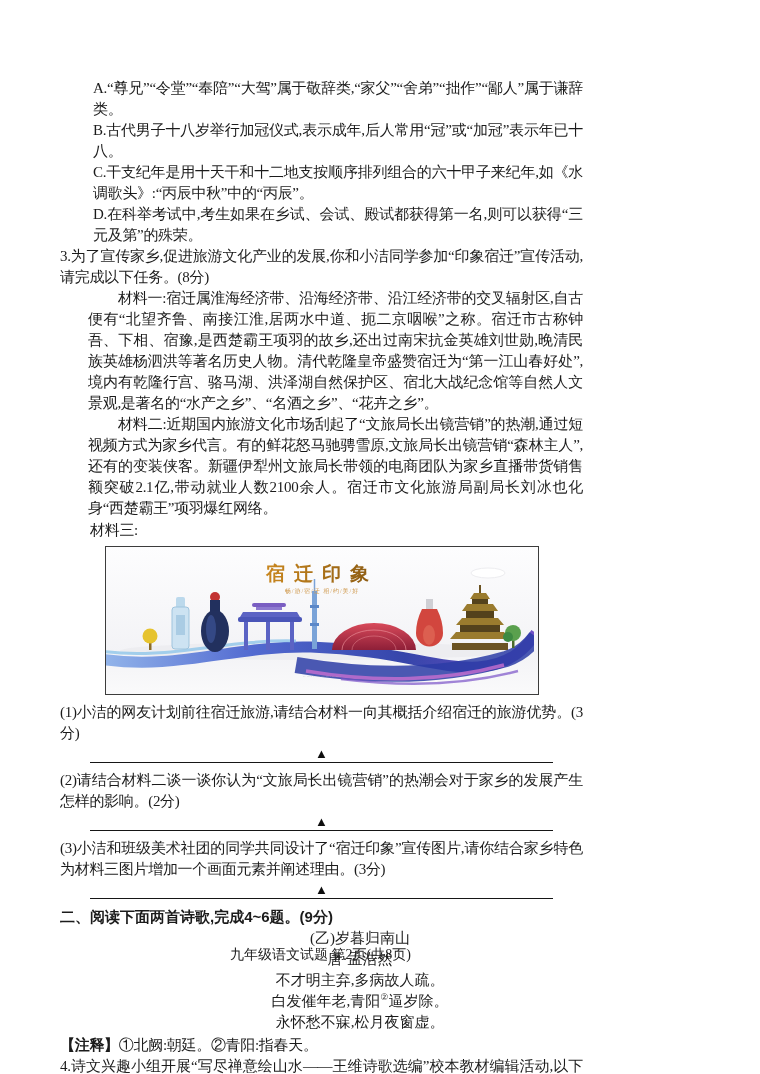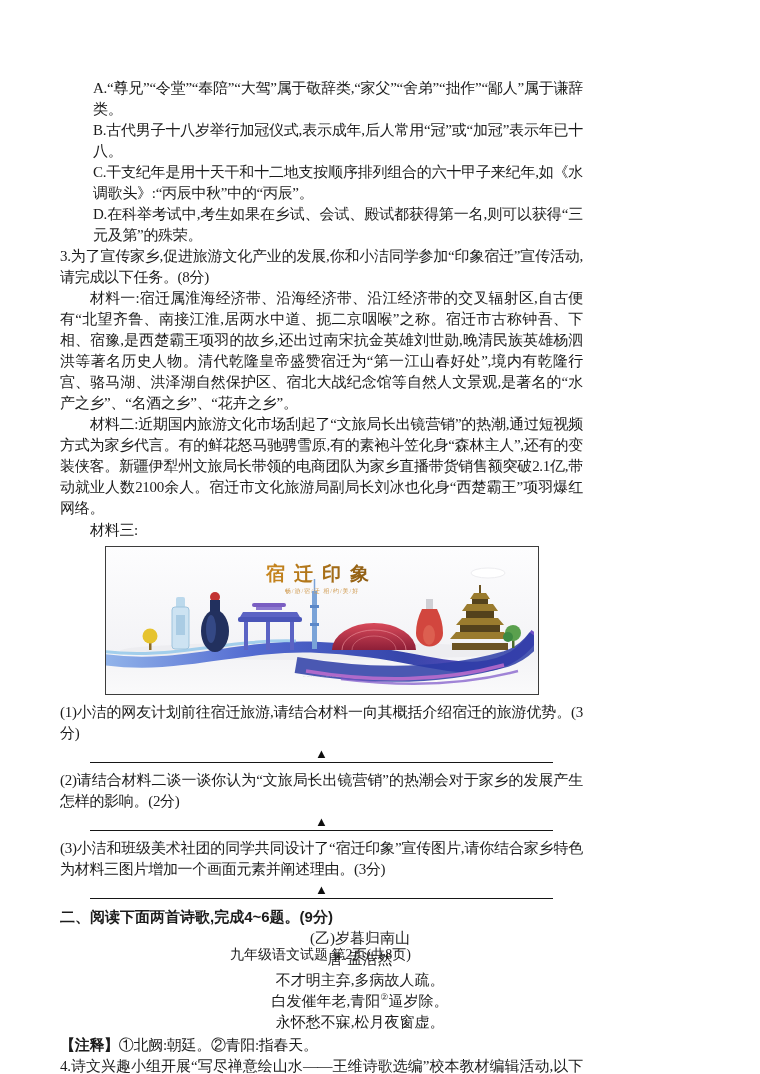--- a/index.html
+++ b/index.html
@@ -2,21 +2,21 @@
 <html><head>
 <meta charset="utf-8">
 <style>
   html,body{margin:0;padding:0;background:#ffffff;}
   body{width:760px;height:1074px;overflow:hidden;position:relative;
        font-family:"Liberation Serif","DejaVu Serif",serif;color:#1b1b1b;}
   .page{box-sizing:border-box;width:641px;height:1074px;position:relative;
         padding:78px 58px 0 60px;font-size:15px;line-height:21px;}
   p{margin:0;text-align:justify;letter-spacing:-0.3px;}
   .option{margin-left:33px;}
-  .indent{text-indent:2em;}
+  .indent{text-indent:2em;margin-left:28px;}
   .m3label{text-indent:2em;margin-top:1px;}
   .poster-wrap{width:432px;height:147px;margin:5px auto 7px;border:1.6px solid #3c3c3c;
                background:linear-gradient(180deg,#fdfdfe 0%,#f3f3f6 72%,#fafafb 100%);
                position:relative;overflow:hidden;}
   .ansline{margin:1px 30px 7px 30px;border-bottom:1.5px solid #161616;
            text-align:center;height:17px;line-height:17px;}
   .ansline span{font-size:13px;color:#0e0e0e;}
   .sec-head{font-weight:bold;
             font-family:"Liberation Sans","DejaVu Sans",sans-serif;
             font-size:15px;margin-top:3px;letter-spacing:0;}
@@ -36,21 +36,21 @@
 
 <div class="page">
 
   <p class="option">A.“尊兄”“令堂”“奉陪”“大驾”属于敬辞类,“家父”“舍弟”“拙作”“鄙人”属于谦辞类。</p>
   <p class="option">B.古代男子十八岁举行加冠仪式,表示成年,后人常用“冠”或“加冠”表示年已十八。</p>
   <p class="option">C.干支纪年是用十天干和十二地支按顺序排列组合的六十甲子来纪年,如《水调歌头》:“丙辰中秋”中的“丙辰”。</p>
   <p class="option">D.在科举考试中,考生如果在乡试、会试、殿试都获得第一名,则可以获得“三元及第”的殊荣。</p>
 
   <p>3.为了宣传家乡,促进旅游文化产业的发展,你和小洁同学参加“印象宿迁”宣传活动,请完成以下任务。(8分)</p>
   <p class="indent">材料一:宿迁属淮海经济带、沿海经济带、沿江经济带的交叉辐射区,自古便有“北望齐鲁、南接江淮,居两水中道、扼二京咽喉”之称。宿迁市古称钟吾、下相、宿豫,是西楚霸王项羽的故乡,还出过南宋抗金英雄刘世勋,晚清民族英雄杨泗洪等著名历史人物。清代乾隆皇帝盛赞宿迁为“第一江山春好处”,境内有乾隆行宫、骆马湖、洪泽湖自然保护区、宿北大战纪念馆等自然人文景观,是著名的“水产之乡”、“名酒之乡”、“花卉之乡”。</p>
-  <p class="indent">材料二:近期国内旅游文化市场刮起了“文旅局长出镜营销”的热潮,通过短视频方式为家乡代言。有的鲜花怒马驰骋雪原,有的素袍斗笠化身“森林主人”,还有的变装侠客。新疆伊犁州文旅局长带领的电商团队为家乡直播带货销售额突破2.1亿,带动就业人数2100余人。宿迁市文化旅游局副局长刘冰也化身“西楚霸王”项羽爆红网络。</p>
+  <p class="indent">材料二:近期国内旅游文化市场刮起了“文旅局长出镜营销”的热潮,通过短视频方式为家乡代言。有的鲜花怒马驰骋雪原,文旅局长出镜营销“森林主人”,还有的变装侠客。新疆伊犁州文旅局长带领的电商团队为家乡直播带货销售额突破2.1亿,带动就业人数2100余人。宿迁市文化旅游局副局长刘冰也化身“西楚霸王”项羽爆红网络。</p>
   <p class="m3label">材料三:</p>
 
   <div class="poster-wrap">
     <svg width="428" height="144" viewBox="0 0 428 144">
       <defs>
         <linearGradient id="gr" x1="0" y1="0" x2="1" y2="0">
           <stop offset="0" stop-color="#8fb3ea"></stop>
             <stop offset="0.35" stop-color="#4a63cf"></stop>
           <stop offset="0.7" stop-color="#2c3ca6"></stop>
             <stop offset="1" stop-color="#6a48c4"></stop>

